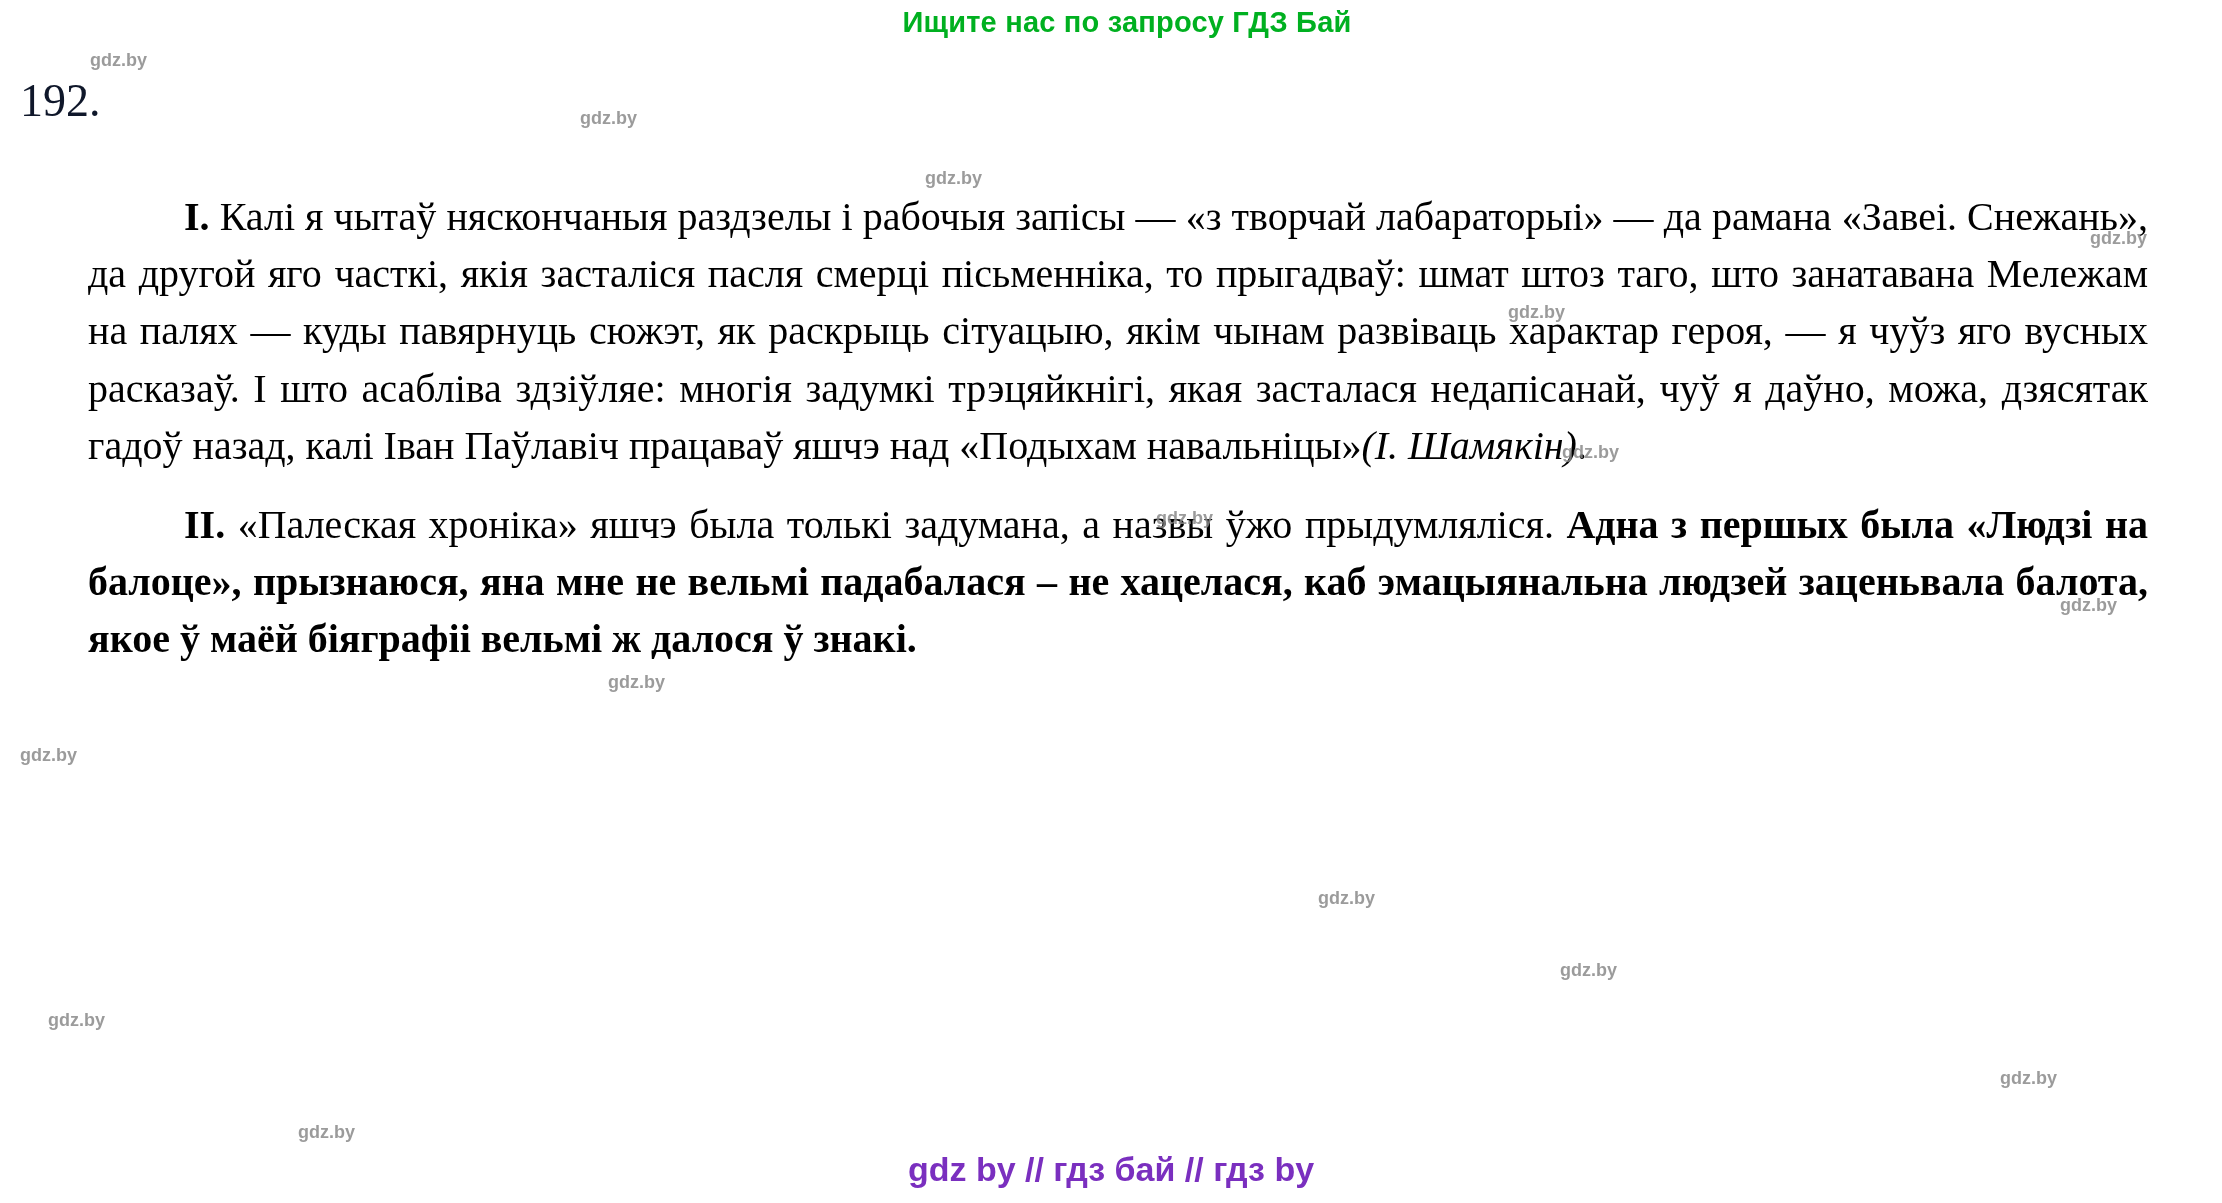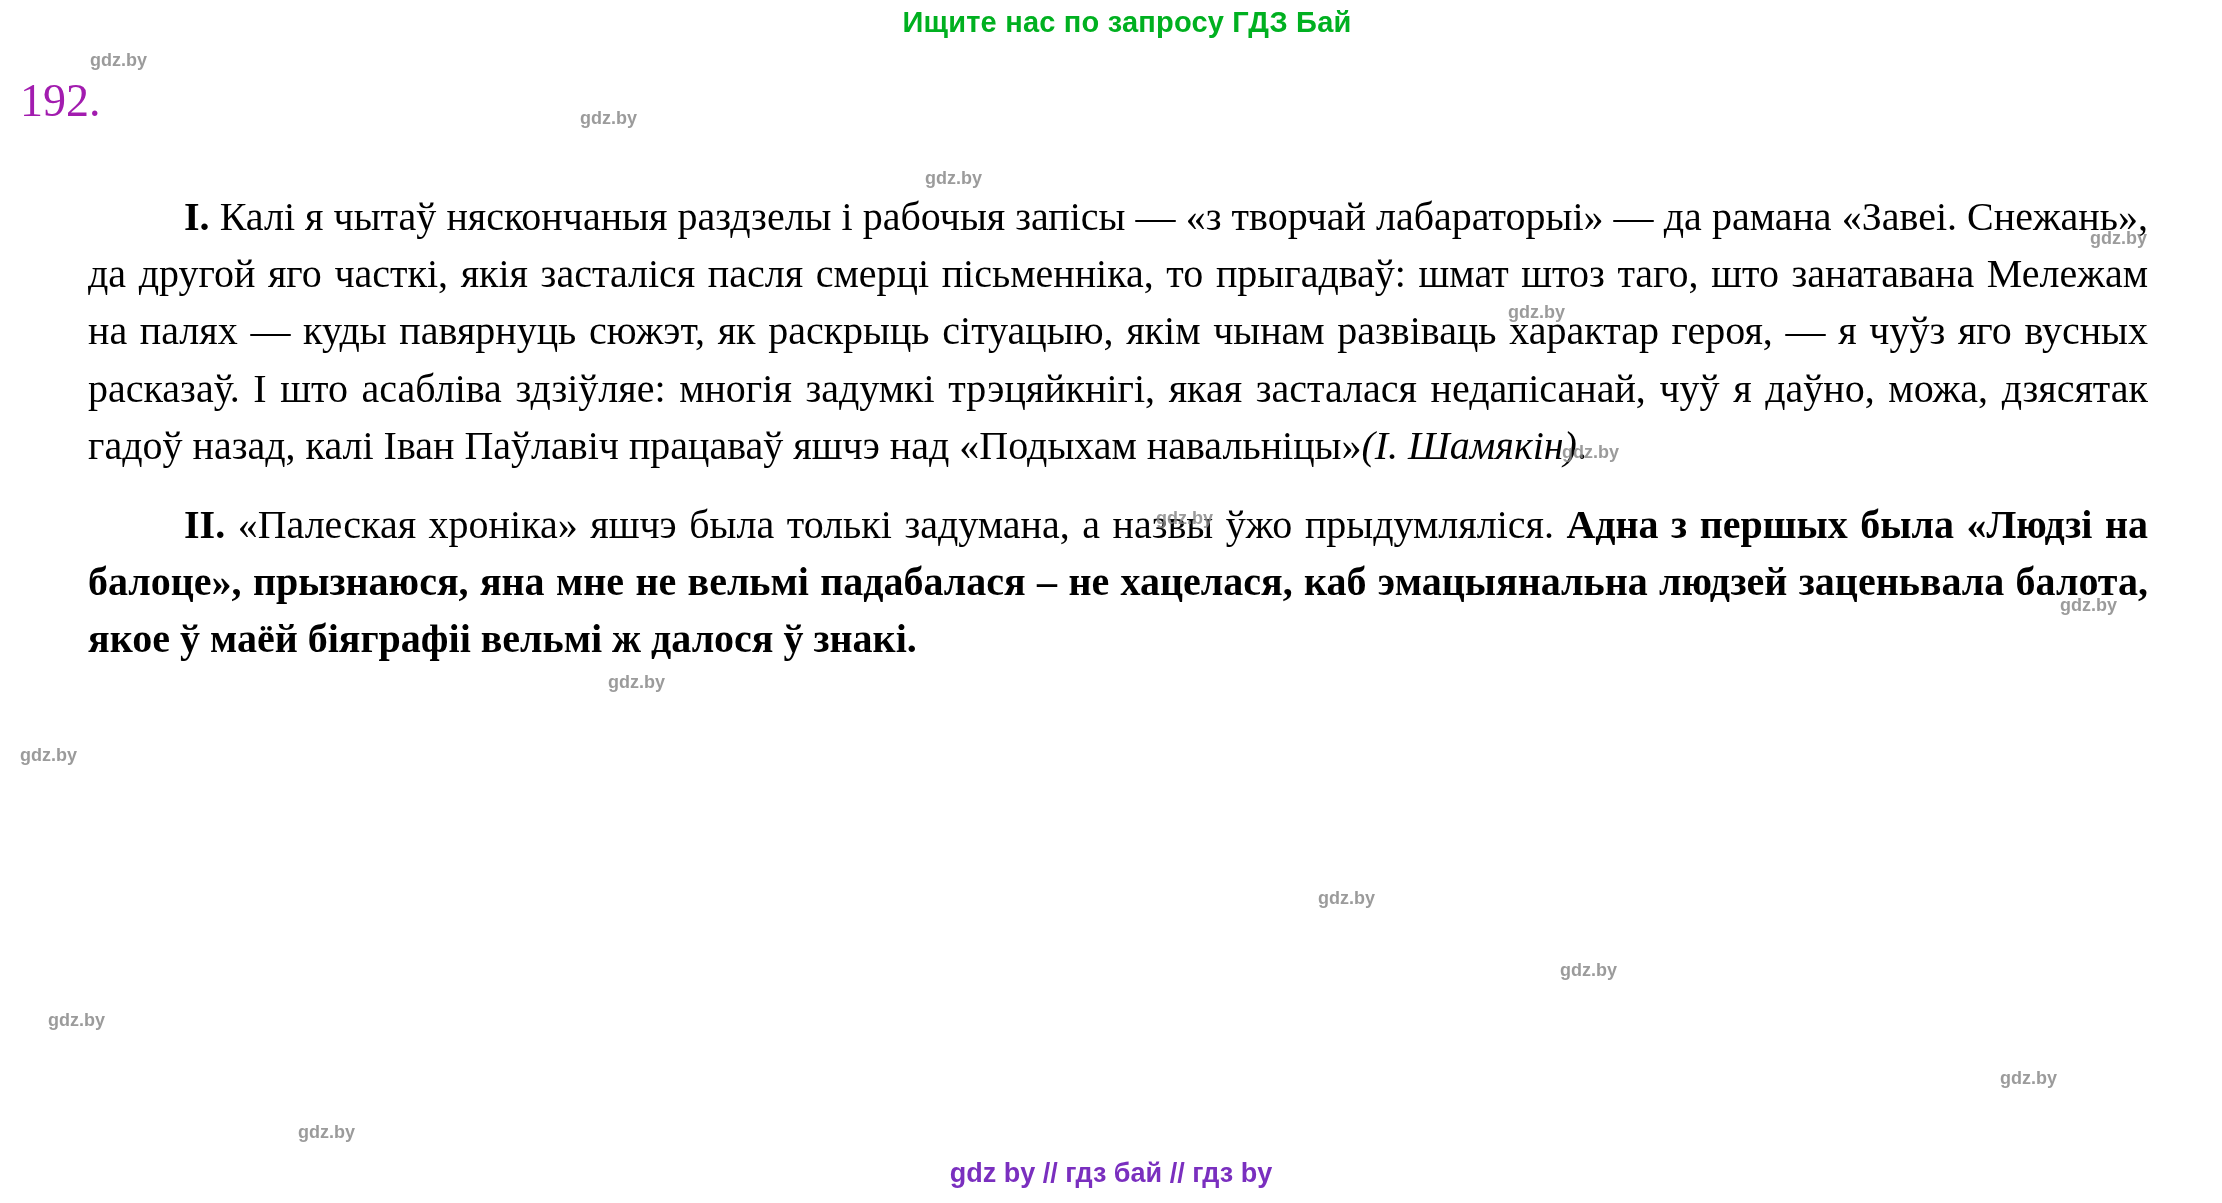--- a/index.html
+++ b/index.html
@@ -31,21 +31,21 @@
 
   
   .bottom-banner {
     position: absolute;
     bottom: 14px;
     left: 0;
     width: 100%;
     text-align: center;
     color: #7a2fbf;
     font-family: "Liberation Sans", sans-serif;
-    font-size: 27px;
+    font-size: 34px;
     font-weight: bold;
   }
 
   
   .ex-number {
     position: absolute;
     top: 78px;
     left: 20px;
     color: #29a8df;
     font-family: "Liberation Serif", serif;
@@ -102,21 +102,21 @@
     opacity: 0.85;
     pointer-events: none;
     white-space: nowrap;
   }
 </style>
 </head>
 <body>
 
 <div class="top-banner" style="color: rgb(0, 176, 32);">Ищите нас по запросу ГДЗ Бай</div>
 
-<div class="ex-number" style="color: #a21caf; text-align: center;">192.</div>
+<div class="ex-number" style="color: #0f172a; text-align: center;">192.</div>
 
 <div class="content">
 
   <p class="para para-1"><span class="rn">I.</span><span> Калі я чытаў няскончаныя раздзелы і рабочыя запісы — «з творчай лабараторыі» — да рамана «Завеі. Снежань», да другой яго часткі, якія  засталіся пасля  смерці  пісьменніка,  то  прыгадваў:  шмат  штоз таго, што занатавана Мележам на палях — куды павярнуць сюжэт, як раскрыць сітуацыю, якім чынам развіваць характар героя, — я чуўз яго вусных расказаў. І што асабліва здзіўляе: многія задумкі трэцяйкнігі, якая засталася недапісанай, чуў я даўно, можа, дзясятак гадоў назад, калі Іван Паўлавіч працаваў яшчэ над «Подыхам навальніцы»</span><span class="ital">(І. Шамякін)</span><span>.</span></p>
 
   <p class="para para-2"><span class="rn">II.</span><span> «Палеская хроніка» яшчэ была толькі задумана, а назвы ўжо прыдумляліся. </span><span class="bold">Адна з першых была «Людзі  на  балоце»,  прызнаюся,  яна  мне  не  вельмі падабалася – не хацелася, каб  эмацыянальна  людзей  заценьвала  балота, якое  ў маёй біяграфіі вельмі ж далося ў знакі.</span></p>
 
 
 </div>
 

